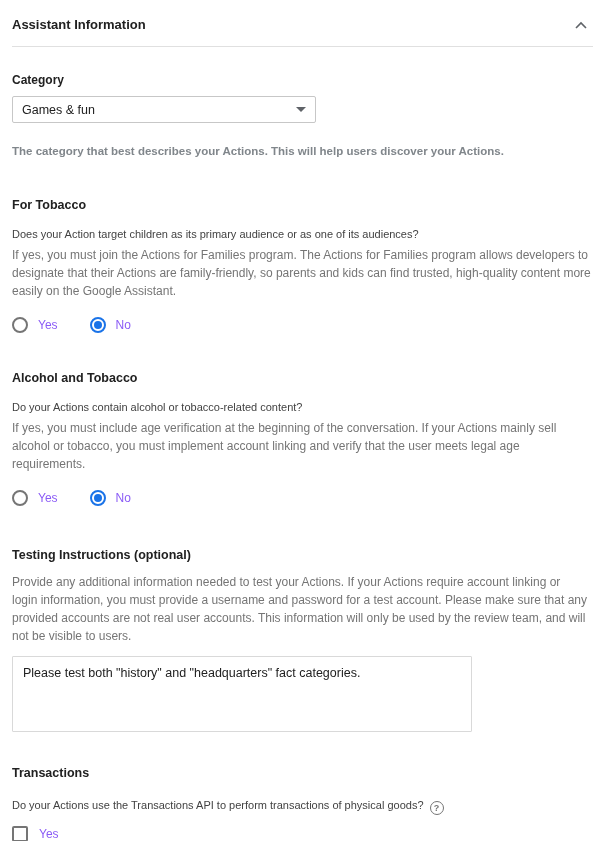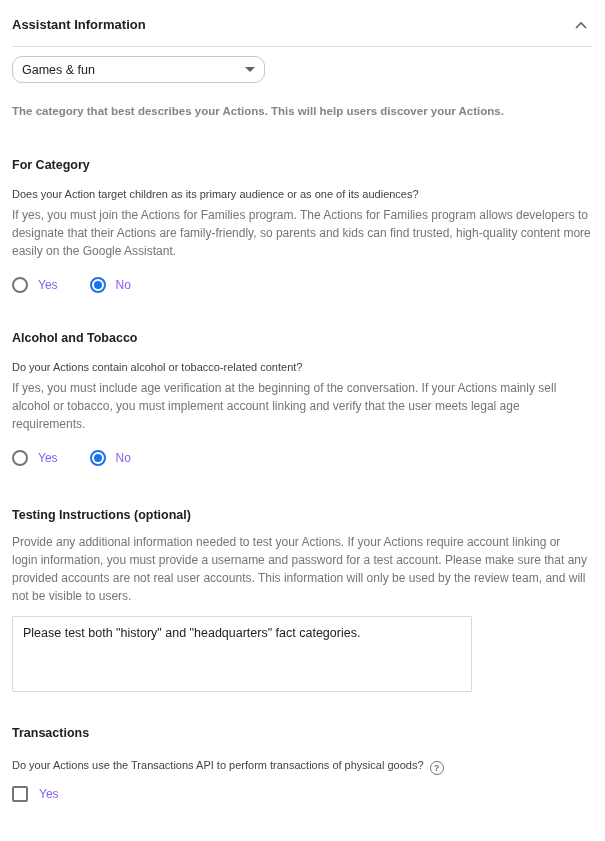--- a/index.html
+++ b/index.html
@@ -28,22 +28,22 @@
   .field-label { font-size: 12px; font-weight: bold; color: #212121; }
   .sub-title   { font-size: 12.5px; font-weight: bold; color: #212121; }
   .question    { font-size: 11px; color: #424242; line-height: 1.45; }
   .helper      { font-size: 11.5px; color: #80868b; line-height: 1.5; }
   .helper-lg   { font-size: 12px; color: #757575; line-height: 1.5; }
 
   
   .category-label { margin-top: 26px; }
   .select-box {
     margin-top: 9px;
-    width: 253px; height: 27px;
-    border: 1px solid #c7c7c7; border-radius: 10px;
+    width: 304px; height: 27px;
+    border: 1px solid #c7c7c7; border-radius: 2px;
     display: flex; align-items: center; justify-content: space-between;
     padding: 0 9px; cursor: pointer; background: #fff;
   }
   .select-box .value { font-size: 12.5px; color: #212121; }
   .dropdown-arrow {
     width: 0; height: 0;
     border-left: 5px solid transparent;
     border-right: 5px solid transparent;
     border-top: 5px solid #5f6368;
   }
@@ -106,27 +106,28 @@
     <span class="title">Assistant Information</span>
     <button class="collapse-btn">
       <span>
         <svg width="12" height="8" viewBox="0 0 12 8">
             <path d="M1 7 L6 2 L11 7" stroke="#5f6368" stroke-width="1.6" fill="none"></path>
           </svg>
       </span>
     </button>
   </div>
 
+  <div class="field-label category-label">Category</div>
   <div class="select-box">
     <span class="value">Games &amp; fun</span>
     <span class="dropdown-arrow"></span>
   </div>
   <div class="helper category-helper">The category that best describes your Actions. This will help users discover your Actions.</div>
 
-  <div class="sub-title mt-section">For Category</div>
+  <div class="sub-title mt-section">For Tobacco</div>
   <div class="question q-mt">Does your Action target children as its primary audience or as one of its audiences?</div>
   <div class="helper-lg h-mt">If yes, you must join the Actions for Families program. The Actions for Families program allows developers to designate that their Actions are family-friendly, so parents and kids can find trusted, high-quality content more easily on the Google Assistant.</div>
   <div class="radio-row">
     <div class="radio-option">
       <span class="radio"></span>
       <span class="control-label">Yes</span>
     </div>
     <div class="radio-option">
       <span class="radio checked"></span>
       <span class="control-label">No</span>

